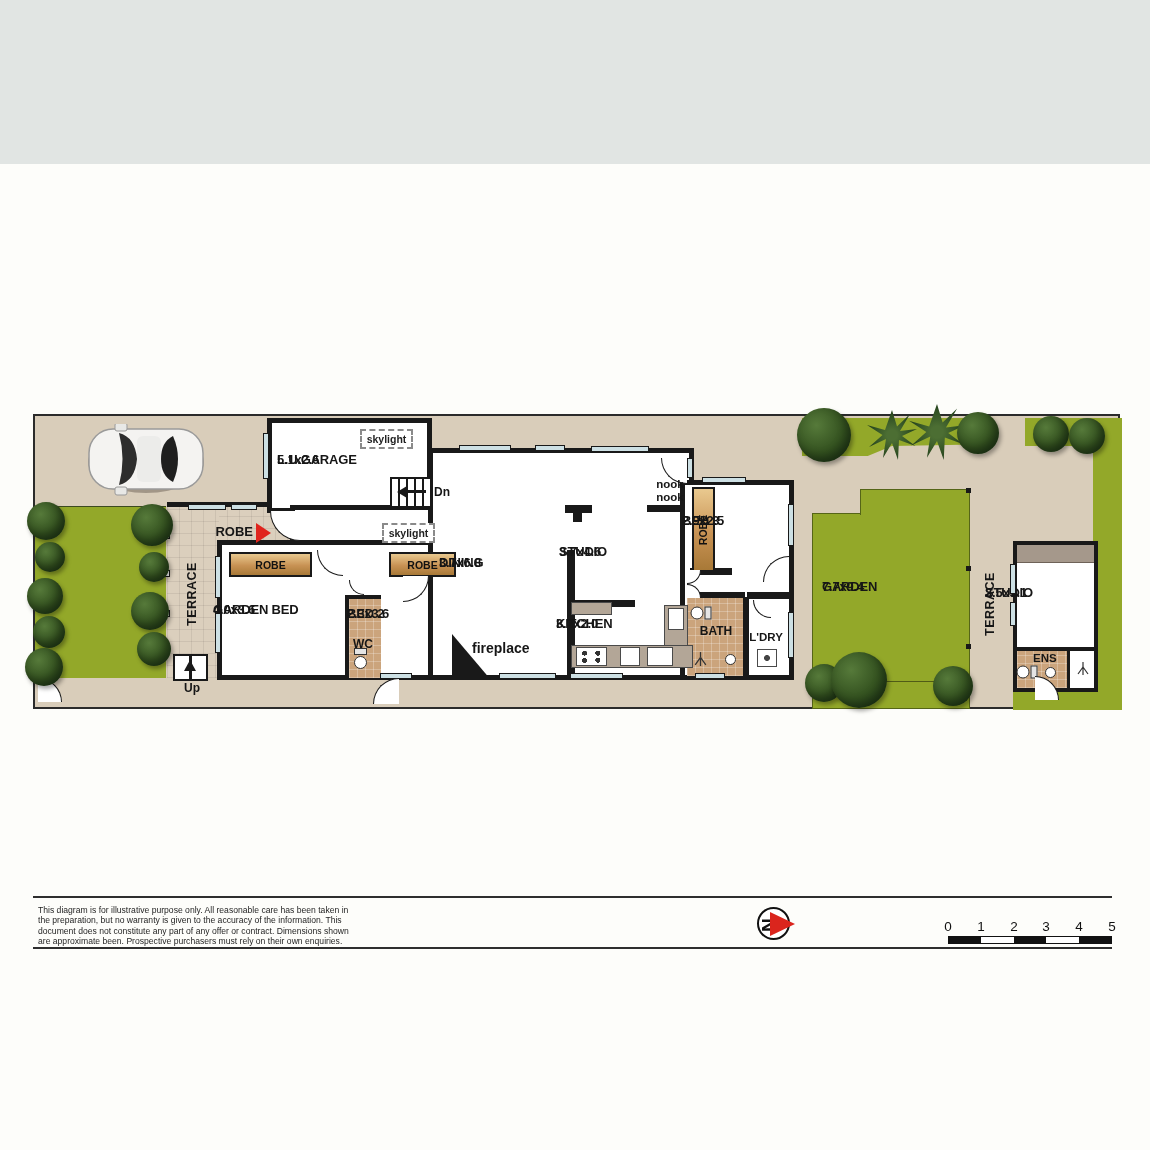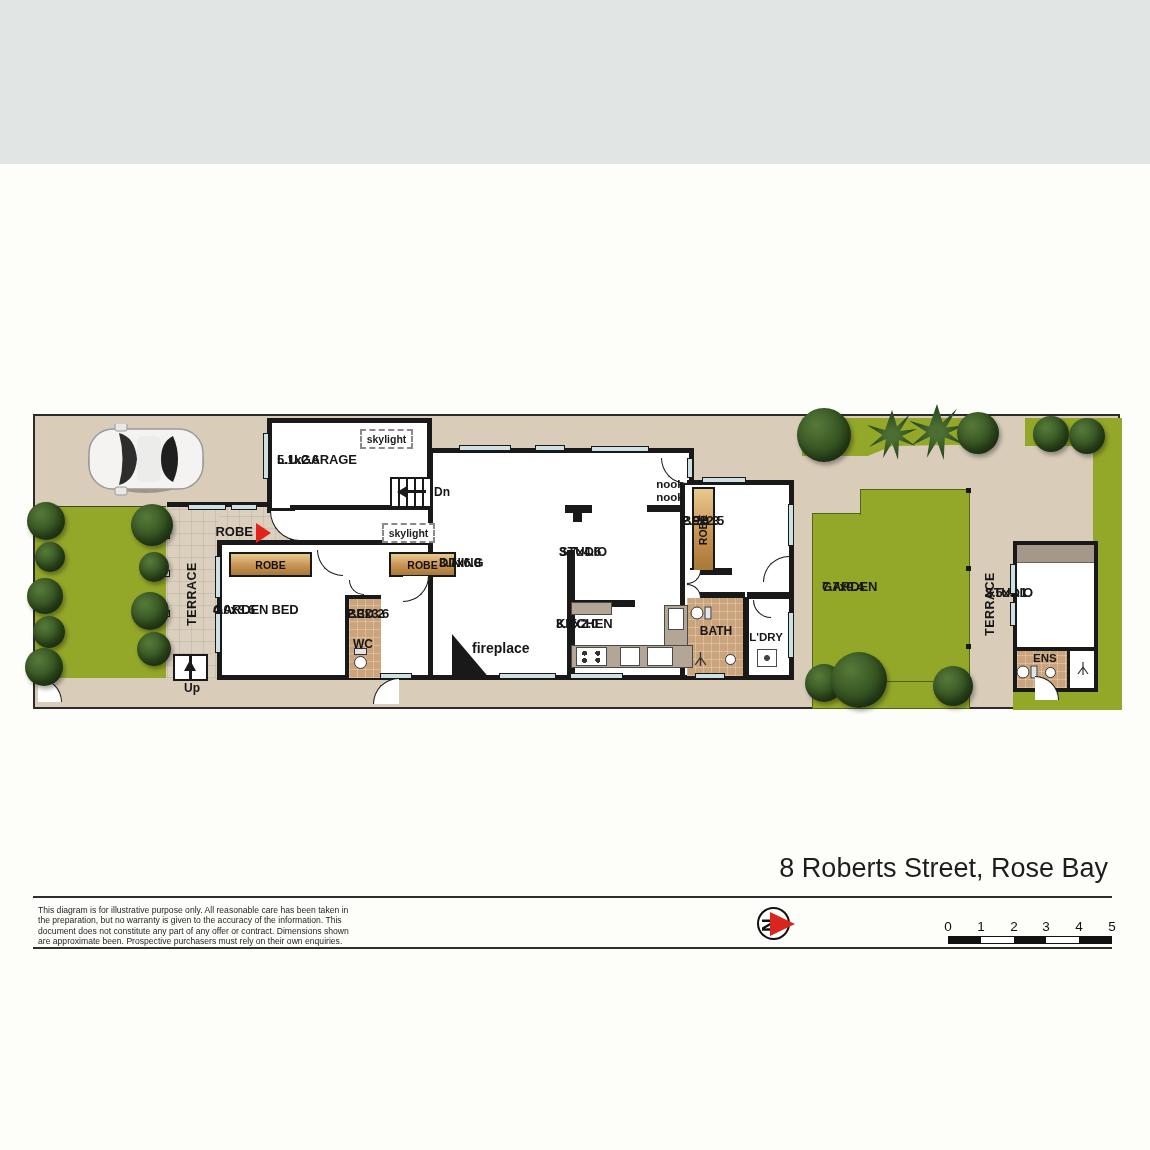--- a/index.html
+++ b/index.html
@@ -320,21 +320,20 @@
     <div class="slabel" style="left:146px;top:108px;width:72px;text-align:right;font-size:13px;">ROBE</div>
     <div class="vlabel" style="left:117px;top:171px;">TERRACE</div>
     <div class="vlabel" style="left:915px;top:181px;">TERRACE</div>
     <div class="slabel" style="left:303px;top:221px;width:50px;text-align:center;">WC</div>
     <div class="slabel" style="left:656px;top:208px;width:50px;text-align:center;">BATH</div>
     <div class="slabel" style="left:706px;top:215px;width:50px;text-align:center;font-size:11.5px;">L'DRY</div>
     <div class="slabel" style="left:612px;top:62px;width:46px;text-align:center;font-weight:600;font-size:11.5px;line-height:1.1;">nook nook</div>
     <div class="slabel" style="left:437px;top:224px;font-weight:600;font-size:14px;">fireplace</div>
   </div>
 
-  <div class="title">8 Roberts Street, Rose Bay</div>
   <div class="rule" style="left:33px;top:896px;width:1079px;"></div>
   <div class="rule" style="left:33px;top:947px;width:1079px;"></div>
 
   <div class="disclaimer">
     <div>This diagram is for illustrative purpose only. All reasonable care has been taken in</div>
     <div>the preparation, but no warranty is given to the accuracy of the information. This</div>
     <div>document does not constitute any part of any offer or contract. Dimensions shown</div>
     <div>are approximate been. Prospective purchasers must rely on their own enquiries.</div>
   </div>
 

